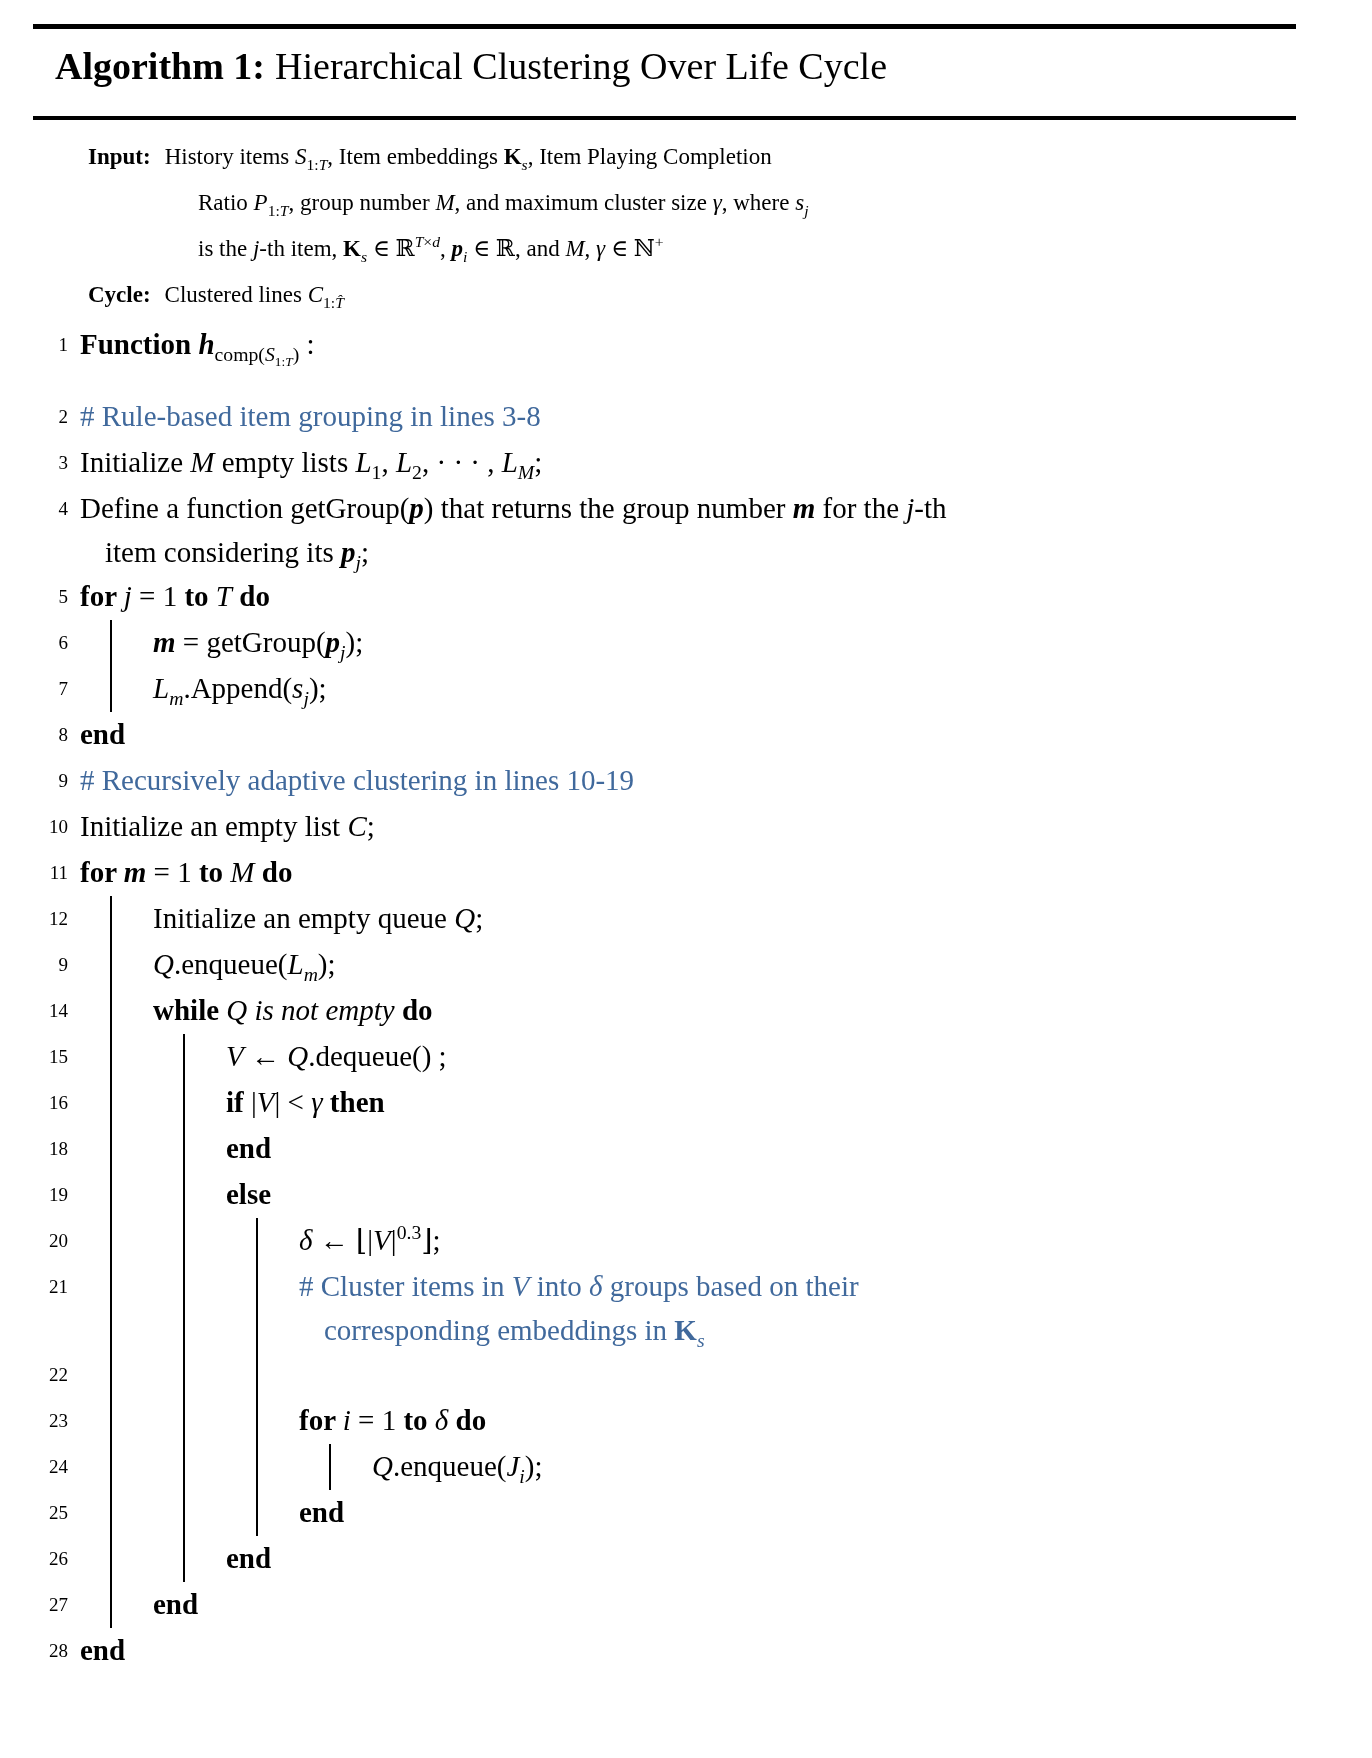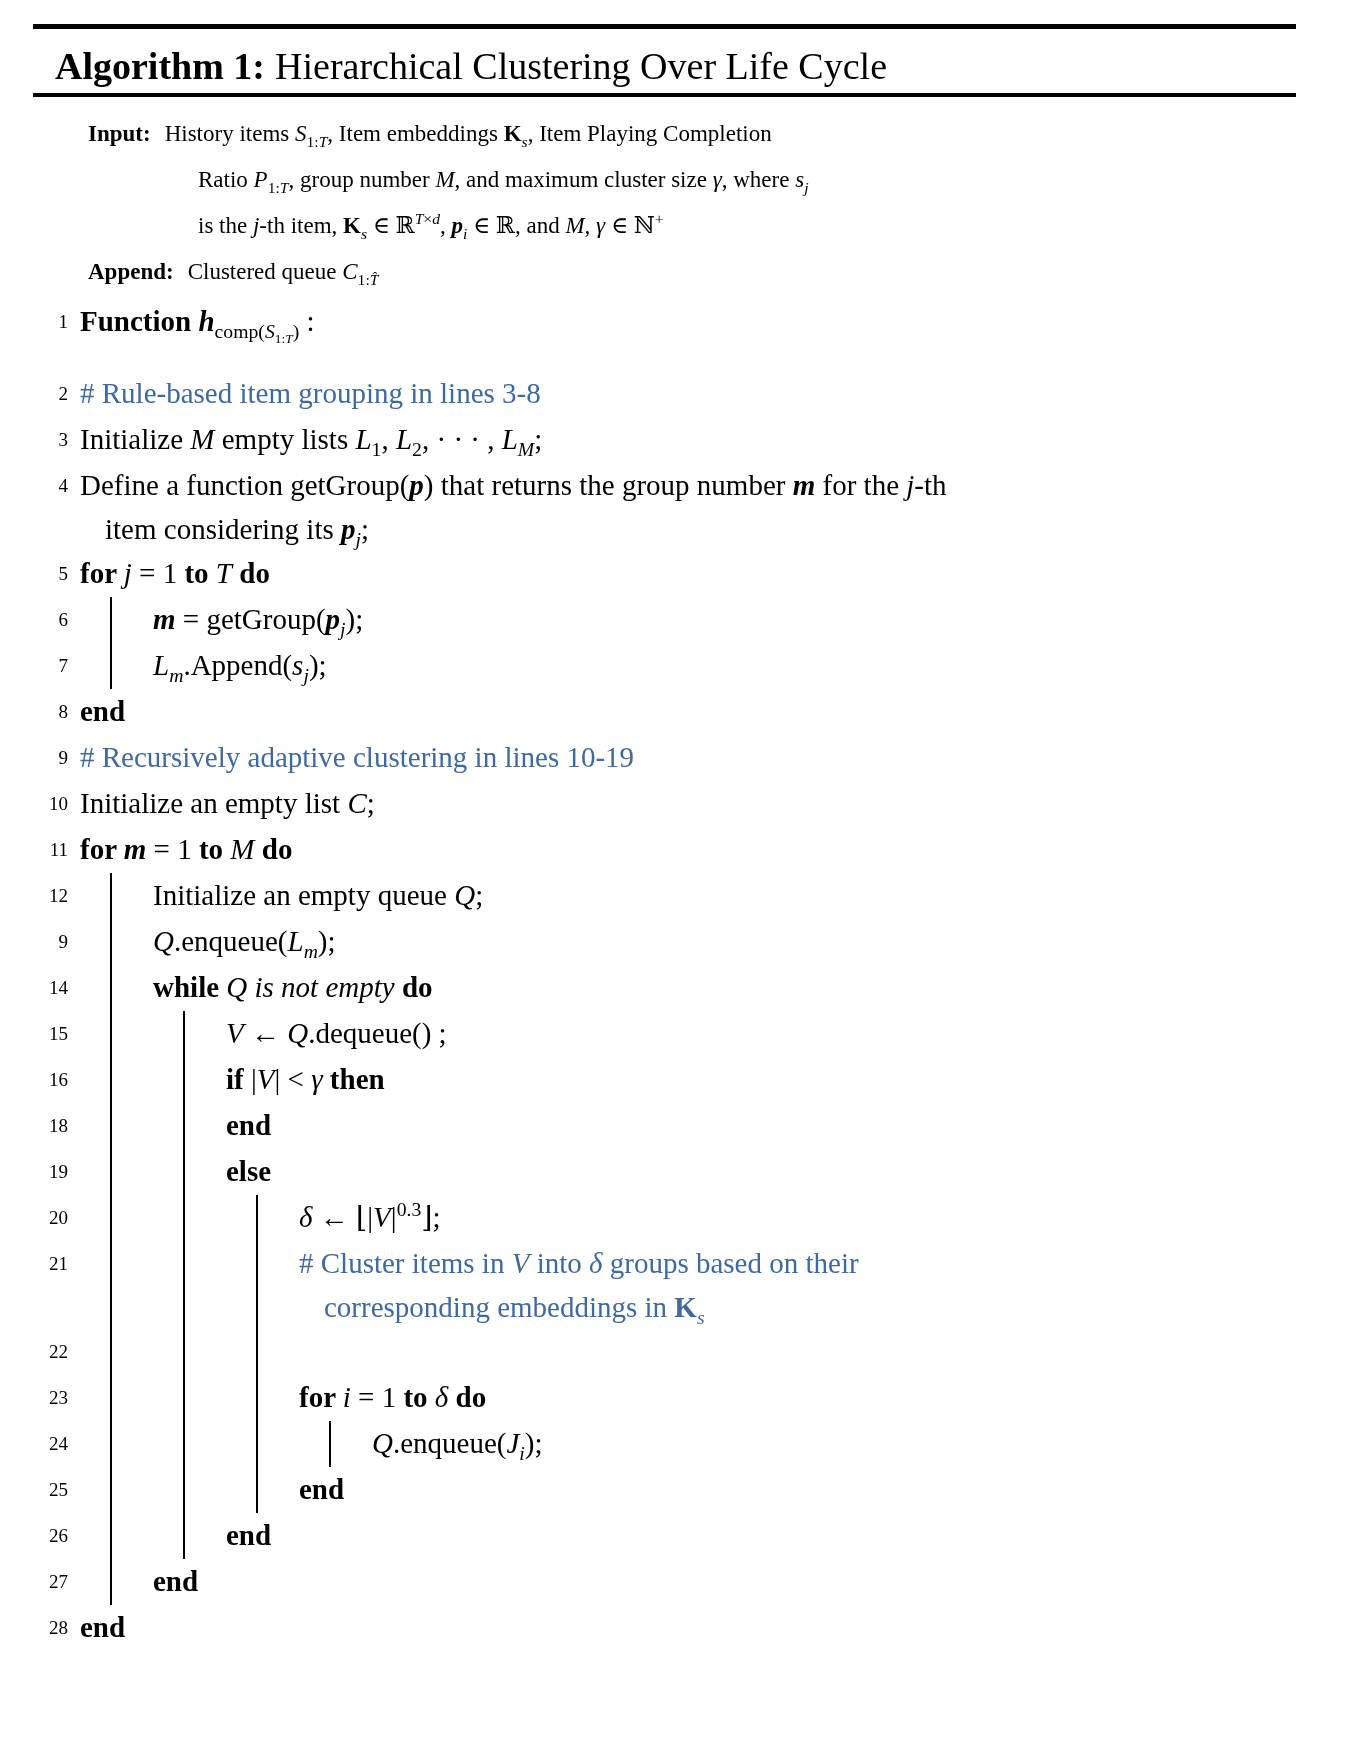--- a/index.html
+++ b/index.html
@@ -6,21 +6,21 @@
   html,body{margin:0;padding:0;}
   body{
     width:1372px;height:1758px;background:#ffffff;color:var(--ink);
     font-family:"Liberation Serif","DejaVu Serif",serif;
     overflow:hidden;position:relative;
   }
   .algo{position:absolute;left:33px;top:24px;width:1263px;}
   .rule{background:#000;width:100%;}
   .rule-top{height:5px;}
   .rule-mid{height:4px;}
-  .title-row{font-size:38px;padding:15px 0 5px 22px;white-space:nowrap;}
+  .title-row{font-size:38px;padding:15px 0 28px 22px;white-space:nowrap;}
   .title-label{font-weight:bold;margin-right:10px;}
   .io-section{padding:14px 0 4px 0;font-size:23px;}
   .io-line{padding-left:165px;text-indent:-110px;line-height:46px;}
   .io-label{font-weight:bold;margin-right:14px;}
   .lines{font-size:29px;}
   .code-line{display:flex;align-items:stretch;line-height:44px;margin:0;}
   .gap-after{margin-bottom:26px;}
   .lineno{flex:0 0 35px;text-align:right;font-size:19px;line-height:46px;
           padding-right:12px;font-weight:500;}
   .bars{display:flex;flex:0 0 auto;}
@@ -43,21 +43,21 @@
 <body>
 
 <div class="algo">
   <div class="rule rule-top"></div>
   <div class="title-row">
     <span class="title-label">Algorithm 1:</span><span>Hierarchical Clustering Over Life Cycle</span>
   </div>
   <div class="rule rule-mid"></div>
   <div class="io-section">
       <div class="io-line"><span class="io-label">Input:</span><span class="seg-rm">History items </span><span class="seg-v">S</span><sub><span class="seg-rm">1:</span><span class="seg-v">T</span></sub><span class="seg-rm">, Item embeddings </span><span class="seg-bk">K</span><sub><span class="seg-v">s</span></sub><span class="seg-rm">, Item Playing Completion</span><br><span class="seg-rm">Ratio </span><span class="seg-v">P</span><sub><span class="seg-rm">1:</span><span class="seg-v">T</span></sub><span class="seg-rm">, group number </span><span class="seg-v">M</span><span class="seg-rm">, and maximum cluster size </span><span class="seg-v">γ</span><span class="seg-rm">, where </span><span class="seg-v">s</span><sub><span class="seg-v">j</span></sub><br><span class="seg-rm">is the </span><span class="seg-v">j</span><span class="seg-rm">-th item, </span><span class="seg-bk">K</span><sub><span class="seg-v">s</span></sub><span class="seg-rm"> ∈ ℝ</span><sup><span class="seg-v">T</span><span class="seg-rm">×</span><span class="seg-v">d</span></sup><span class="seg-rm">, </span><span class="seg-bv">p</span><sub><span class="seg-v">i</span></sub><span class="seg-rm"> ∈ ℝ, and </span><span class="seg-v">M</span><span class="seg-rm">, </span><span class="seg-v">γ</span><span class="seg-rm"> ∈ ℕ</span><sup><span class="seg-rm">+</span></sup></div>
-      <div class="io-line"><span class="io-label">Append:</span><span class="seg-rm">Clustered queue </span><span class="seg-v">C</span><sub><span class="seg-rm">1:</span><span class="seg-v">T̂</span></sub></div>
+      <div class="io-line"><span class="io-label">Cycle:</span><span class="seg-rm">Clustered lines </span><span class="seg-v">C</span><sub><span class="seg-rm">1:</span><span class="seg-v">T̂</span></sub></div>
     </div>
   <div class="lines">
       <div class="code-line gap-after">
         <span class="lineno">1</span>
         <span class="bars"></span>
         <span class="content"><span class="seg-kw">Function </span><span class="seg-bv">h</span><sub><span class="seg-rm">comp(</span><span class="seg-v">S</span><sub><span class="seg-rm">1:</span><span class="seg-v">T</span></sub><span class="seg-rm">)</span></sub><span class="seg-rm"> :</span></span>
       </div>
       <div class="code-line">
         <span class="lineno">2</span>
         <span class="bars"></span>

